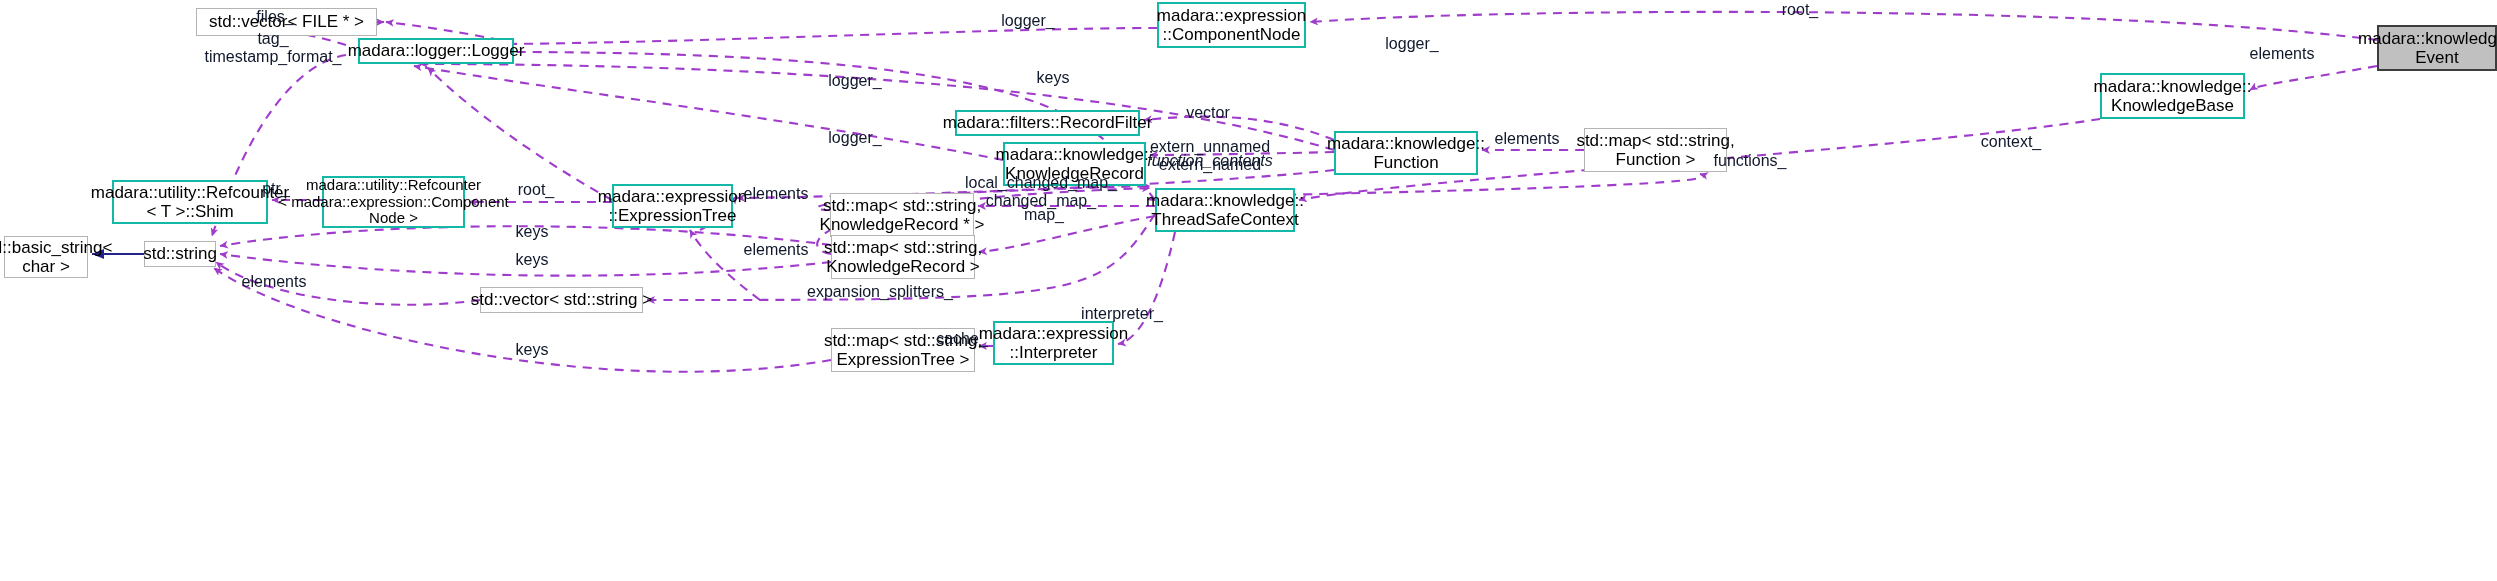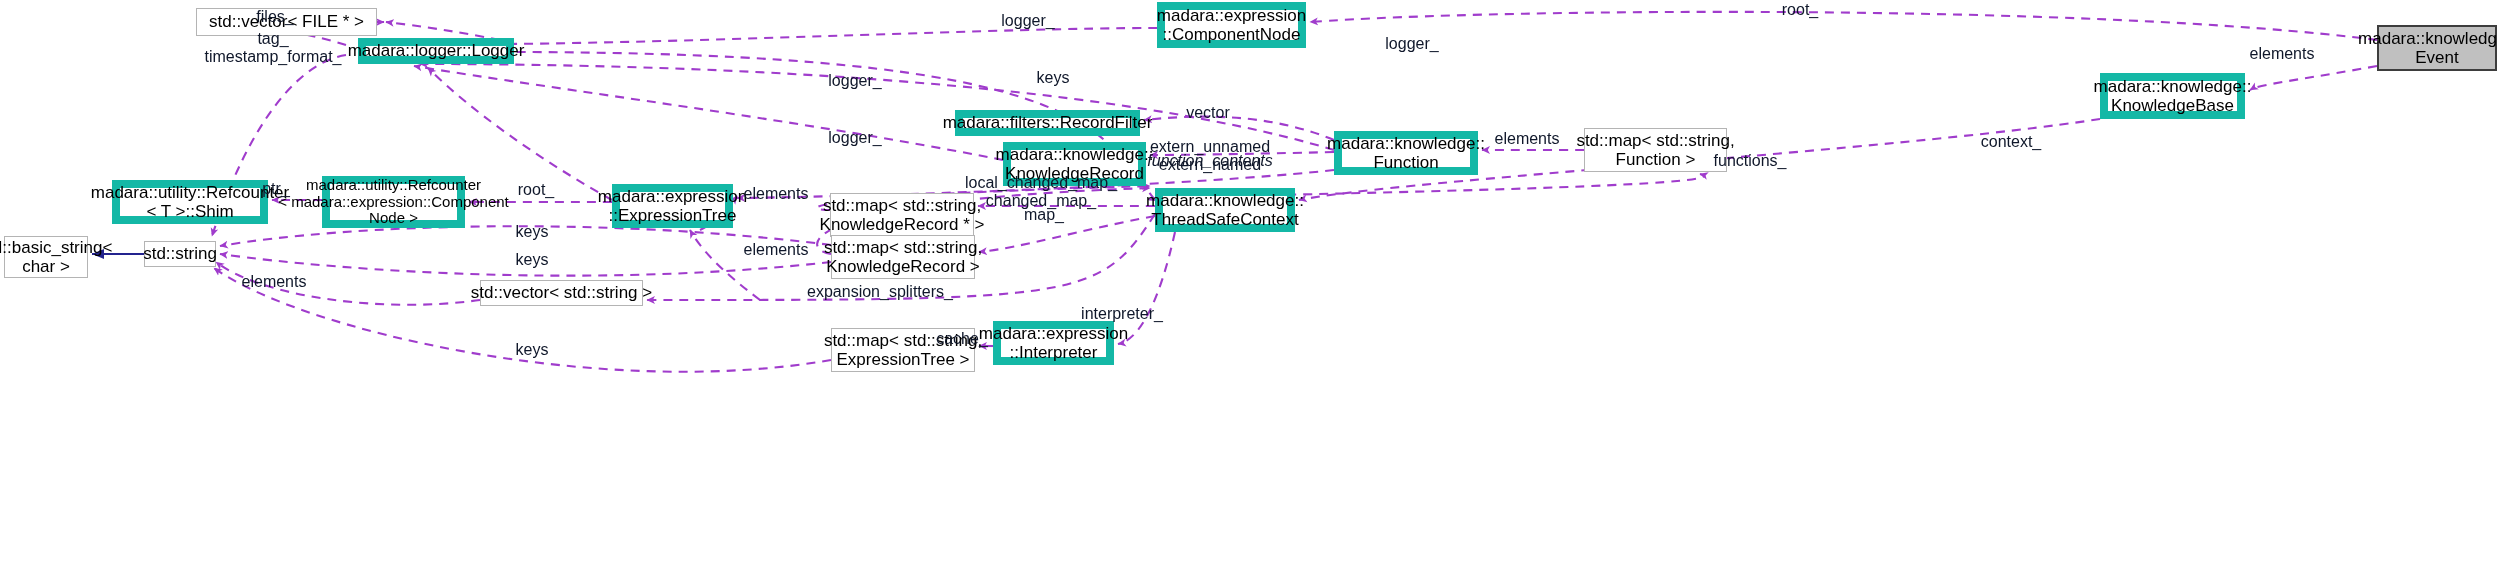--- a/index.html
+++ b/index.html
@@ -34,21 +34,21 @@
     font-size: 17px;
     line-height: 1.12;
     color: #000000;
     background: #ffffff;
     white-space: pre;
   }
   .node.plain {
     border: 1px solid #b4b4b4;
   }
   .node.strong {
-    border: 8px solid #14b8a6;
+    border: 2px solid #14b8a6;
   }
   .node.current {
     border: 2px solid #3d3d3d;
     background: #c0c0c0;
   }
   .edge-label {
     position: absolute;
     font-size: 16px;
     color: #0f172a;
     white-space: pre;
@@ -161,21 +161,21 @@
 &lt; madara::expression::Component
 Node &gt;</span></div>
   <div class="node strong" style="left:612px;  top:184px; width:121px; height:44px;"><span>madara::expression
 ::ExpressionTree</span></div>
   <div class="node plain" style="left:830px;  top:193px; width:144px; height:44px;"><span>std::map&lt; std::string,
 KnowledgeRecord * &gt;</span></div>
   <div class="node strong" style="left:1155px; top:188px; width:140px; height:44px;"><span>madara::knowledge::
 ThreadSafeContext</span></div>
   <div class="node plain" style="left:831px;  top:235px; width:144px; height:44px;"><span>std::map&lt; std::string,
 KnowledgeRecord &gt;</span></div>
-  <div class="node plain" style="left:480px;  top:280px; width:163px; height:26px;"><span>std::vector&lt; std::string &gt;</span></div>
+  <div class="node plain" style="left:480px;  top:287px; width:163px; height:26px;"><span>std::vector&lt; std::string &gt;</span></div>
   <div class="node plain" style="left:4px;    top:236px; width:84px;  height:42px;"><span>std::basic_string&lt;
 char &gt;</span></div>
   <div class="node plain" style="left:144px;  top:241px; width:72px;  height:26px;"><span>std::string</span></div>
   <div class="node plain" style="left:831px;  top:328px; width:144px; height:44px;"><span>std::map&lt; std::string,
 ExpressionTree &gt;</span></div>
   <div class="node strong" style="left:993px;  top:321px; width:121px; height:44px;"><span>madara::expression
 ::Interpreter</span></div>
 
   <div class="edge-label" style="left:275px;  top:17px;">files_</div>
   <div class="edge-label" style="left:1800px; top:10px;">root_</div>

